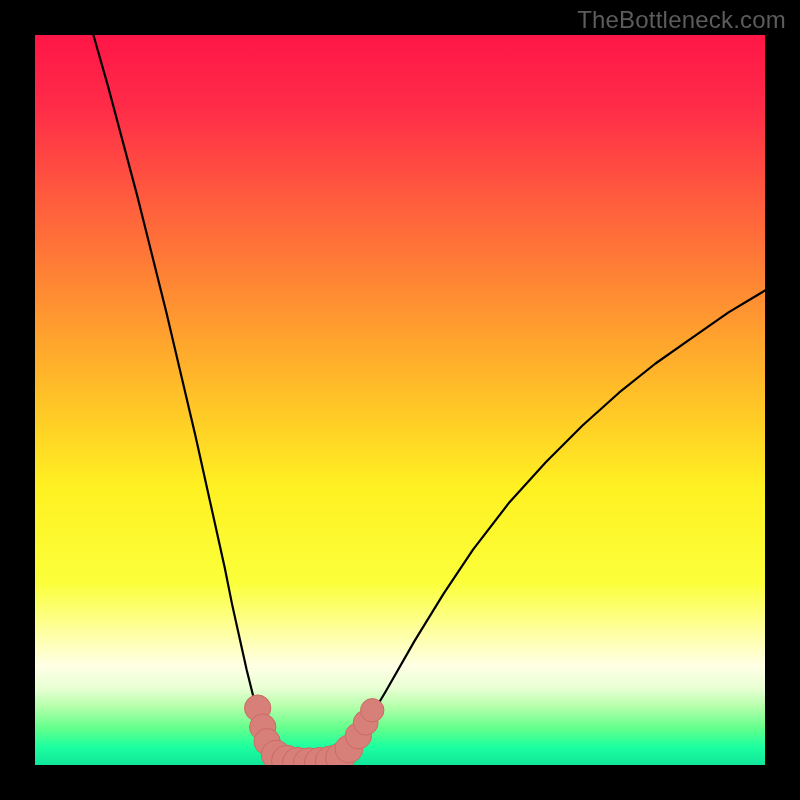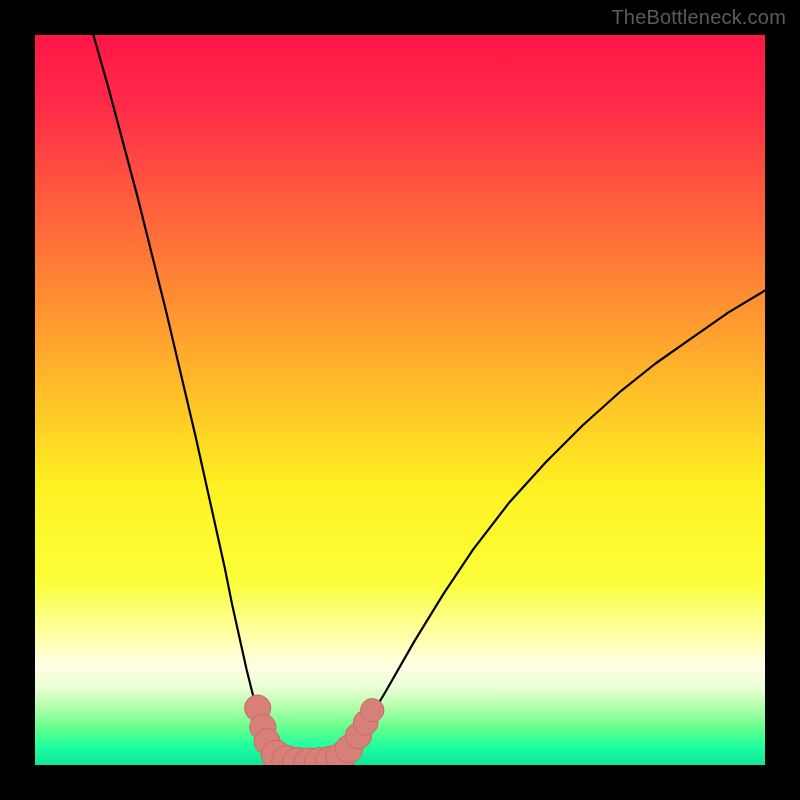--- a/index.html
+++ b/index.html
@@ -25,21 +25,21 @@
     left: 35px;
     width: 730px;
     height: 730px;
     overflow: hidden;
   }
   .watermark {
     position: absolute;
     top: 6px;
     right: 14px;
     color: #5c5c5c;
-    font-size: 20px;
+    font-size: 24px;
     letter-spacing: 0.2px;
     font-weight: 500;
   }
   svg {
     display: block;
   }
 </style>
 </head>
 <body>
 

